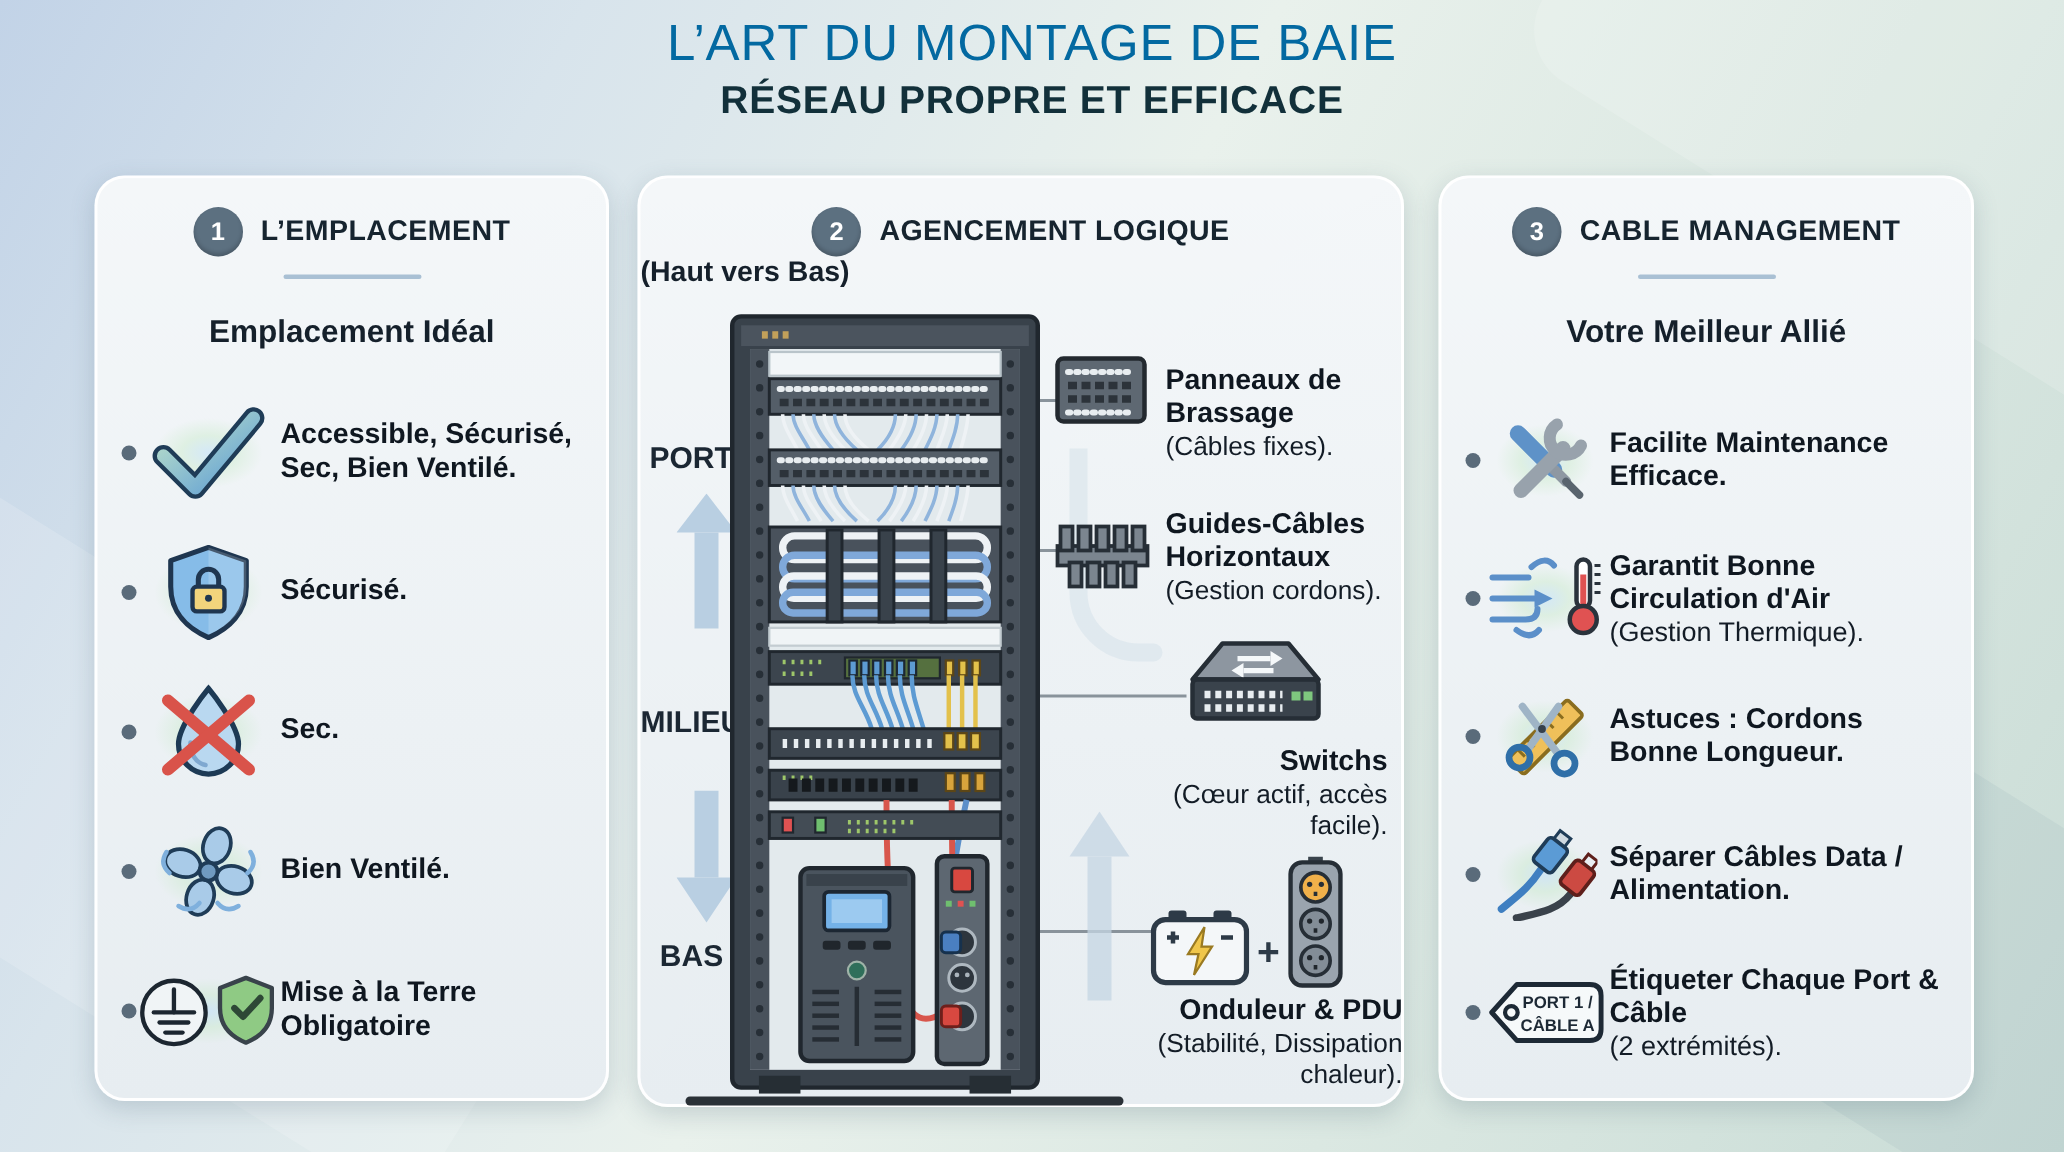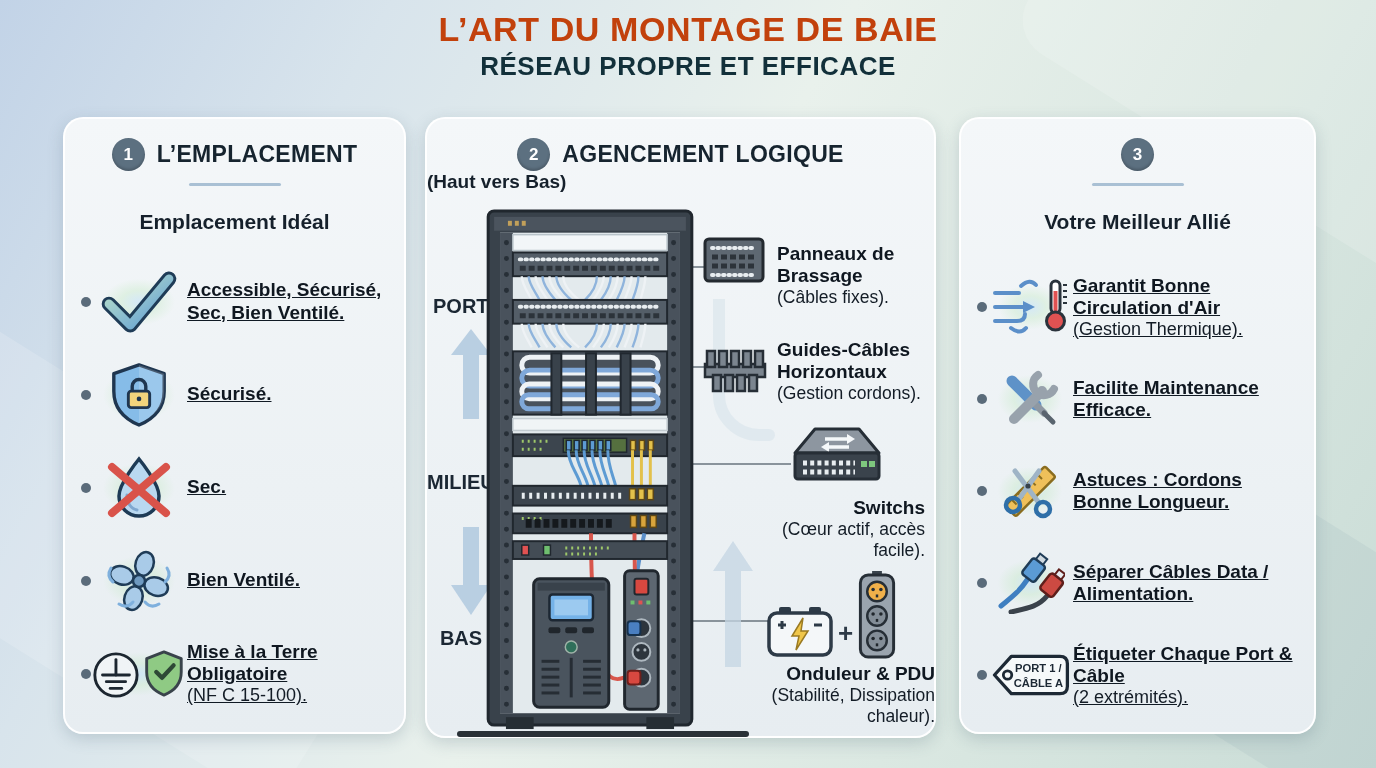--- a/index.html
+++ b/index.html
@@ -8,45 +8,45 @@
     font-family:"Liberation Sans", sans-serif;
     background:linear-gradient(118deg,#c2d3e7 0%,#d8e4ec 22%,#e9f1ec 48%,#dbe8e2 72%,#c9dcd6 100%);
     color:#101a24;
   }
   .bg-shape{position:absolute;background:rgba(255,255,255,.16);transform:rotate(32deg);border-radius:40px;pointer-events:none;}
   .bg-shape.s1{width:520px;height:260px;left:-140px;top:430px;}
   .bg-shape.s2{width:620px;height:300px;left:1040px;top:-80px;}
   .bg-shape.s3{width:420px;height:240px;left:1080px;top:520px;background:rgba(120,150,170,.10);}
 
   header{position:absolute;left:0;top:10px;width:100%;text-align:center;}
-  .main-title{font-size:34px;font-weight:700;letter-spacing:.6px;color:#c2410c;margin:0;}
+  .main-title{font-size:34px;font-weight:400;letter-spacing:.6px;color:#0369a1;margin:0;}
   .main-subtitle{font-size:26px;font-weight:800;letter-spacing:.5px;color:#12303a;margin:2px 0 0 0;}
 
   .panel{
     position:absolute;box-sizing:border-box;border-radius:20px;
     background:linear-gradient(180deg,#f4f7f9 0%,#ecf1f4 60%,#e7edf1 100%);
     border:2px solid rgba(255,255,255,.95);
     box-shadow:0 5px 16px rgba(70,95,115,.22);
   }
   #panel-1{left:63px;top:117px;width:343px;height:617px;}
   #panel-2{left:425px;top:117px;width:511px;height:621px;}
   #panel-3{left:959px;top:117px;width:357px;height:617px;}
 
   .phead{display:flex;align-items:center;justify-content:center;gap:12px;padding-top:19px;}
   .badge{
     width:33px;height:33px;border-radius:50%;background:#5c7080;color:#fff;
     display:flex;align-items:center;justify-content:center;
     font-size:17px;font-weight:800;flex:0 0 auto;box-shadow:inset 0 -2px 3px rgba(0,0,0,.2);
   }
-  .ptitle{font-size:23px;font-weight:800;letter-spacing:.3px;color:#16242f;margin:0;}
+  .ptitle{font-size:19px;font-weight:800;letter-spacing:.3px;color:#16242f;margin:0;}
   .underline{width:92px;height:3px;background:#a9c0d4;border-radius:2px;margin:12px auto 0 auto;}
   .psub{font-size:21px;font-weight:700;color:#15202b;text-align:center;margin:24px 0 0 0;}
   .psub2{font-size:19px;font-weight:800;color:#15202b;text-align:left;margin:0;}
 
-  .items{position:absolute;left:12px;right:8px;top:136px;text-decoration:underline;}
+  .items{position:absolute;left:12px;right:8px;top:136px;}
   #panel-3 .items{top:142px;}
   .item{display:flex;align-items:center;height:93px;}
   #panel-3 .item{height:92px;}
   .dot{width:10px;height:10px;border-radius:50%;background:#5a6b7a;margin-left:4px;flex:0 0 auto;}
   .icon{
     width:96px;display:flex;align-items:center;justify-content:center;flex:0 0 auto;
     background:radial-gradient(closest-side,rgba(170,215,250,.40),rgba(190,232,190,.35),rgba(0,0,0,0) 75%);
   }
   #panel-3 .icon{width:86px;}
   .itext{flex:1;line-height:1.16;}
@@ -177,21 +177,20 @@
             <line x1="12" y1="30" x2="40" y2="30"></line>
             <line x1="16" y1="37" x2="36" y2="37"></line>
             <line x1="20" y1="44" x2="32" y2="44"></line>
           </g>
           <path d="M76 6 L94 13 V27 C94 40 86 47 76 51 C66 47 58 40 58 27 V13 Z" fill="#8fca84" stroke="#39434b" stroke-width="3" stroke-linejoin="round"></path>
           <path d="M68 27 l6 6 l12 -13" fill="none" stroke="#2e4836" stroke-width="4.5" stroke-linecap="round" stroke-linejoin="round"></path>
         </svg>
       </span>
       <div class="itext">
         <div class="t">Mise à la Terre Obligatoire</div>
-        <div class="n">(NF C 15-100).</div>
       </div>
     </div>
   </div>
 </section>
 
 <section class="panel" id="panel-2">
   <div class="phead">
     <span class="badge">2</span>
     <h2 class="ptitle">AGENCEMENT LOGIQUE</h2>
   </div>
@@ -473,25 +472,42 @@
   </div>
   <div class="ann ann-text centered" style="left:298px;top:544px;width:210px">
     <div class="t">Onduleur &amp; PDU</div>
     <div class="n">(Stabilité, Dissipation chaleur).</div>
   </div>
 </section>
 
 <section class="panel" id="panel-3">
   <div class="phead">
     <span class="badge">3</span>
+    <h2 class="ptitle">CABLE MANAGEMENT</h2>
   </div>
   <div class="underline"></div>
   <h3 class="psub">Votre Meilleur Allié</h3>
 
   <div class="items">
+    <div class="item">
+      <span class="dot"></span>
+      <span class="icon">
+        <svg width="64" height="64" viewBox="0 0 64 64">
+          <line x1="14" y1="14" x2="38" y2="38" stroke="#5e92c8" stroke-width="11" stroke-linecap="round"></line>
+          <line x1="38" y1="38" x2="46" y2="46" stroke="#8e98a2" stroke-width="7" stroke-linecap="round"></line>
+          <line x1="46" y1="46" x2="55" y2="55" stroke="#59646e" stroke-width="5" stroke-linecap="round"></line>
+          <line x1="16" y1="52" x2="44" y2="24" stroke="#98a2ac" stroke-width="10" stroke-linecap="round"></line>
+          <path d="M40 8 a11 11 0 1 0 16 14" fill="none" stroke="#98a2ac" stroke-width="8" stroke-linecap="round"></path>
+        </svg>
+      </span>
+      <div class="itext">
+          <div class="t">Facilite Maintenance Efficace.</div>
+        </div>
+    </div>
+
     <div class="item">
       <span class="dot"></span>
       <span class="icon">
         <svg width="78" height="60" viewBox="0 0 78 60">
           <g stroke="#5b8fc9" stroke-width="4" fill="none" stroke-linecap="round">
             <path d="M4 16 H28"></path>
               <path d="M4 30 H32"></path>
               <path d="M4 44 H26 q8 0 8 -7"></path>
             <path d="M30 9 q9 -8 15 -1"></path>
               <path d="M20 51 q9 7 15 0"></path>
@@ -510,36 +526,20 @@
       </span>
       <div class="itext">
         <div class="t">Garantit Bonne Circulation d'Air</div>
         <div class="n">(Gestion Thermique).</div>
       </div>
     </div>
 
     <div class="item">
       <span class="dot"></span>
       <span class="icon">
-        <svg width="64" height="64" viewBox="0 0 64 64">
-          <line x1="14" y1="14" x2="38" y2="38" stroke="#5e92c8" stroke-width="11" stroke-linecap="round"></line>
-          <line x1="38" y1="38" x2="46" y2="46" stroke="#8e98a2" stroke-width="7" stroke-linecap="round"></line>
-          <line x1="46" y1="46" x2="55" y2="55" stroke="#59646e" stroke-width="5" stroke-linecap="round"></line>
-          <line x1="16" y1="52" x2="44" y2="24" stroke="#98a2ac" stroke-width="10" stroke-linecap="round"></line>
-          <path d="M40 8 a11 11 0 1 0 16 14" fill="none" stroke="#98a2ac" stroke-width="8" stroke-linecap="round"></path>
-        </svg>
-      </span>
-      <div class="itext">
-          <div class="t">Facilite Maintenance Efficace.</div>
-        </div>
-    </div>
-
-    <div class="item">
-      <span class="dot"></span>
-      <span class="icon">
         <svg width="66" height="64" viewBox="0 0 66 64">
           <g transform="rotate(-45 33 32)">
             <rect x="5" y="25" width="56" height="15" rx="2" fill="#efc05a" stroke="#8a6d1f" stroke-width="2.5"></rect>
             <g stroke="#8a6d1f" stroke-width="2">
                 <line x1="14" y1="25" x2="14" y2="32"></line>
                 <line x1="23" y1="25" x2="23" y2="32"></line>
                 <line x1="32" y1="25" x2="32" y2="32"></line>
                 <line x1="41" y1="25" x2="41" y2="32"></line>
                 <line x1="50" y1="25" x2="50" y2="32"></line>
               </g>

